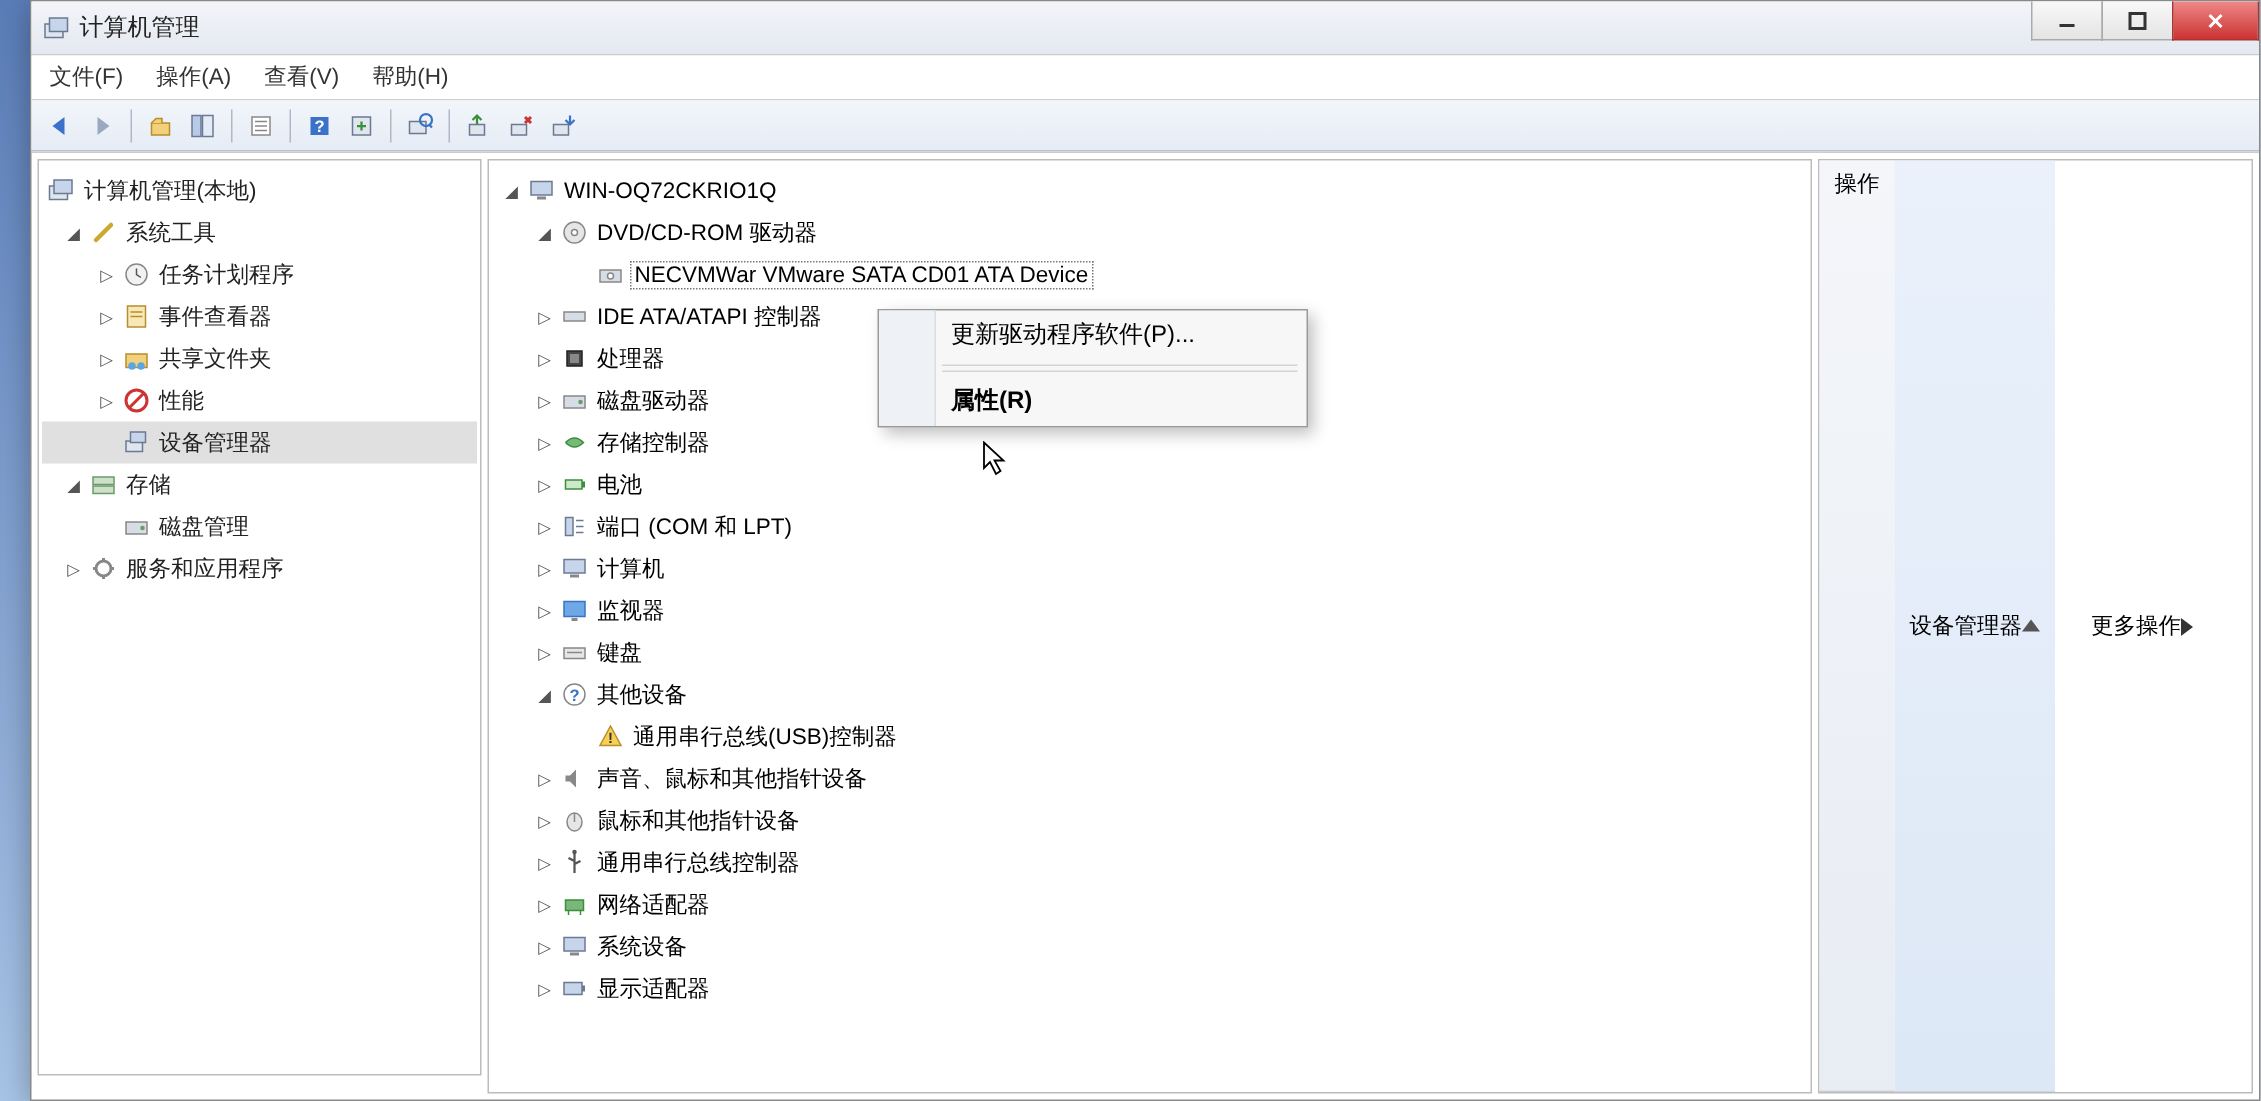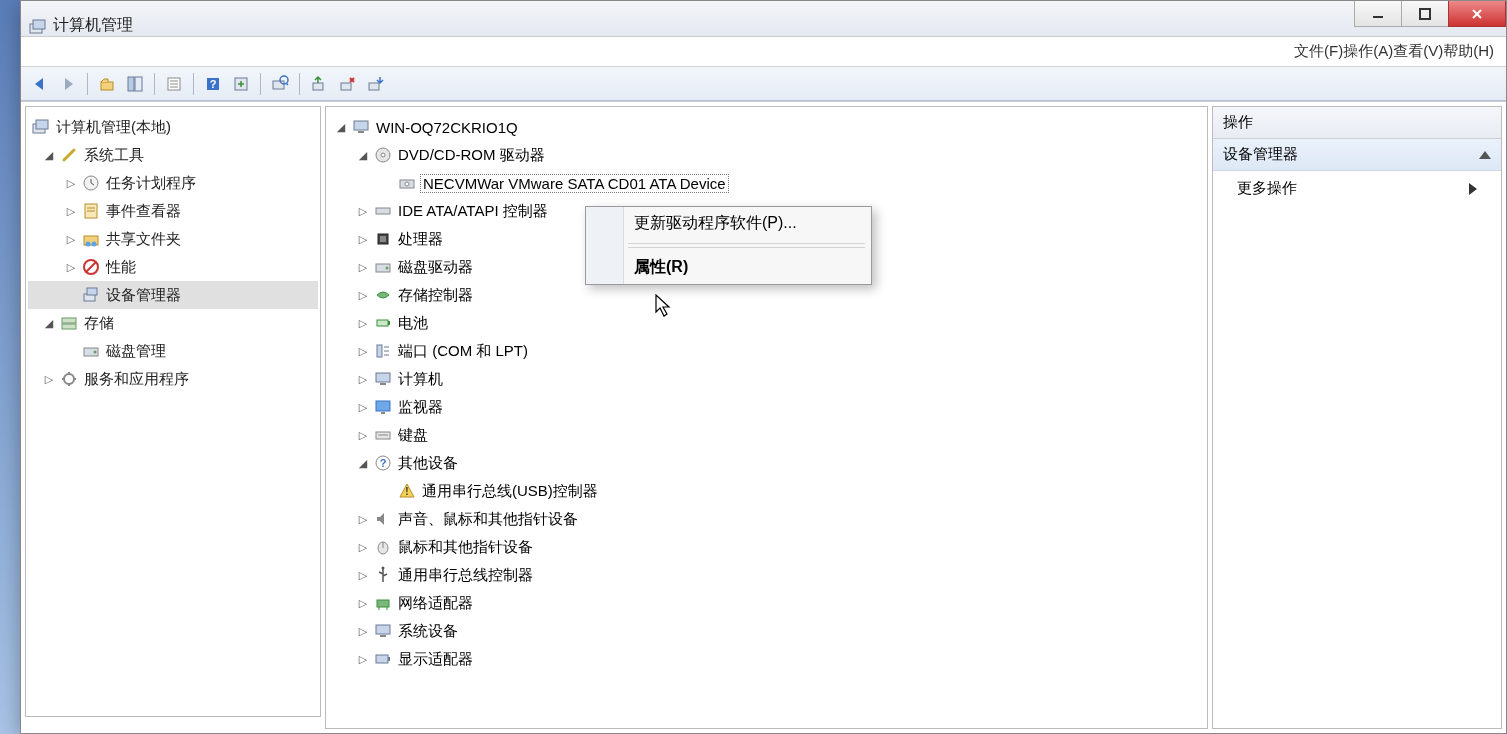--- a/index.html
+++ b/index.html
@@ -5,54 +5,54 @@
   * { box-sizing: border-box; font-family: "Microsoft YaHei", "Segoe UI", Tahoma, sans-serif; }
   body { margin: 0; background: linear-gradient(to bottom, #5a7db8, #a8c4e6); width:1507px; height:734px; overflow:hidden; }
   .window {
     position: absolute; left: 20px; top: 0; width: 1487px; height: 734px;
     background: #fff; border: 1px solid #888;
     display: flex; flex-direction: column;
     box-shadow: 0 4px 20px rgba(0,0,0,0.3);
   }
   .titlebar {
     height: 36px; background: linear-gradient(to bottom, #f3f5f9, #e4e8f0);
-    display: flex; align-items: flex-end; padding-left: 8px;
+    display: flex; align-items: center; padding-left: 8px;
     border-bottom: 1px solid #ccc;
   }
   .titlebar-icon { width:18px; height:18px; margin-right:6px; display:inline-flex; align-items:center; justify-content:center; }
   .title-text { font-size: 16px; color:#222; }
   .win-controls { margin-left:auto; display:flex; height:100%; }
   .win-btn { width:48px; height:26px; display:flex; align-items:center; justify-content:center; border:1px solid #aaa; border-top:none; margin-left:-1px; background:linear-gradient(#f8f8f8,#e4e4e4); cursor:default; }
   .win-btn.close { width:58px; background:linear-gradient(#e88,#c33); color:#fff; border-color:#a33; }
   .win-btn svg { width:14px; height:14px; }
   .menubar {
     height: 30px; background:#fff; border-bottom:1px solid #d0d0d0;
-    display:flex; align-items:center; padding:0 12px; 
-    font-size:15px; color:#333;justify-content:flex-end;
+    display:flex; align-items:center; padding:0 12px; gap:22px;
+    font-size:15px; color:#333;
   }
   .menubar span { cursor:default; }
   .toolbar {
     height: 34px; background:linear-gradient(#f2f6fb,#e6ecf5);
     border-bottom:1px solid #b8c4d6;
     display:flex; align-items:center; padding:0 6px; gap:2px;
   }
   .tool-sep { width:1px; height:22px; background:#b0b8c8; margin:0 4px; }
   .tool-btn { width:26px; height:26px; display:flex; align-items:center; justify-content:center; border:1px solid transparent; }
   .body { flex:1; display:flex; border-top:1px solid #ccc; min-height:0; }
   .pane-left {
     width:296px; border:1px solid #bcbcbc; margin:4px 2px 16px 4px; background:#fff; overflow:auto;
     font-size:15px; color:#222; padding:6px 2px;
   }
   .pane-middle {
     flex:1; border:1px solid #bcbcbc; margin:4px 2px; background:#fff; position:relative; overflow:hidden;
     font-size:15px;
   }
   .pane-right {
     width:290px; border:1px solid #bcbcbc; margin:4px 4px 4px 2px; background:#fff; font-size:15px;
-    display:flex; flex-direction:column;
+    display:flex; flex-direction:row;
   }
   .actions-header { background:linear-gradient(#f4f6fa,#e8ecf3); border-bottom:1px solid #ccc; padding:6px 10px; font-weight:normal; }
   .actions-section { background:linear-gradient(#eaf1fb,#dde8f6); padding:6px 10px; border-bottom:1px solid #cfd8e6; display:flex; align-items:center; justify-content:space-between; }
   .chev-up { width:0;height:0;border-left:6px solid transparent;border-right:6px solid transparent;border-bottom:8px solid #555; }
   .actions-item { padding:8px 24px; display:flex; justify-content:space-between; align-items:center; }
   .chev-right { width:0;height:0;border-top:6px solid transparent;border-bottom:6px solid transparent;border-left:8px solid #333; }
 
   .tree-row { display:flex; align-items:center; height:28px; white-space:nowrap; }
   .tree-row .toggle { width:14px; text-align:center; color:#555; font-size:11px; cursor:default; user-select:none;}
   .tree-row .ticon { width:18px; height:18px; margin:0 4px; display:inline-flex; align-items:center; justify-content:center; }

